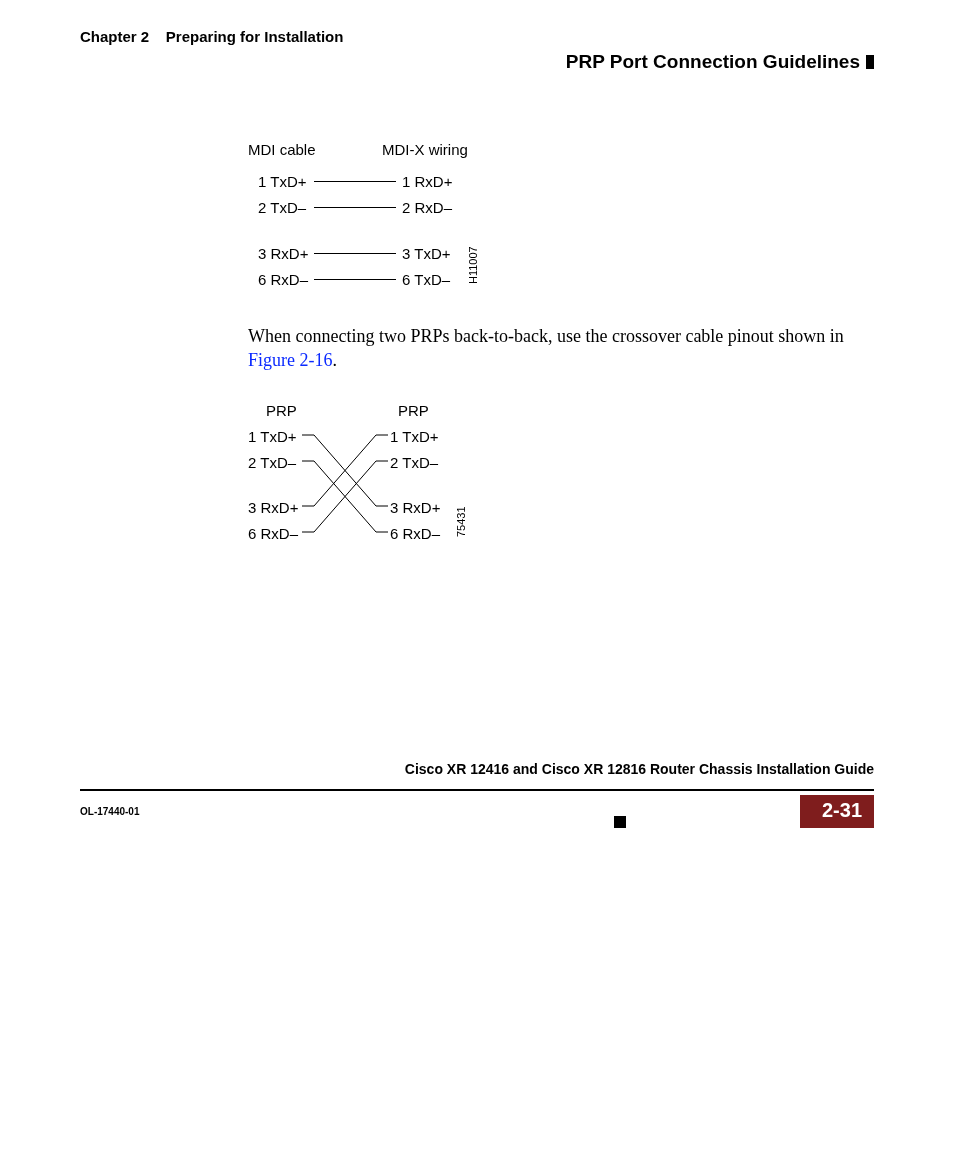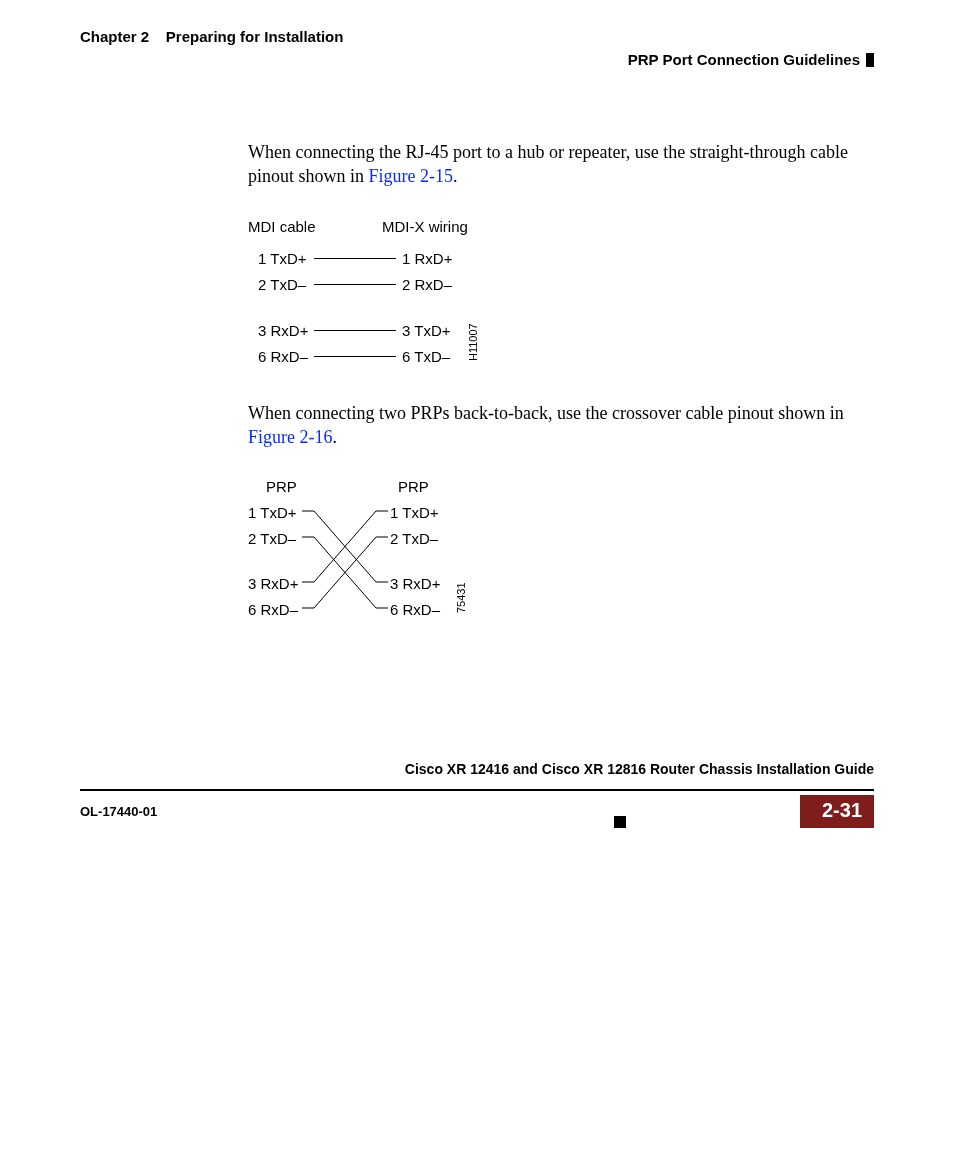--- a/index.html
+++ b/index.html
@@ -26,21 +26,21 @@
     font-family: Arial, Helvetica, sans-serif;
     font-weight: bold;
     font-size: 15px;
   }
   .header-sub {
     display: flex;
     justify-content: flex-end;
     align-items: center;
     font-family: Arial, Helvetica, sans-serif;
     font-weight: bold;
-    font-size: 15px;
+    font-size: 19px;
     margin-top: 6px;
   }
   .header-sub .bar {
     display: inline-block;
     width: 8px;
     height: 14px;
     background: #000;
     margin-left: 6px;
   }
   .content {
@@ -146,21 +146,21 @@
     background: #000;
     margin-bottom: 4px;
   }
   .footer-row {
     display: flex;
     justify-content: space-between;
     align-items: center;
   }
   .footer-doc {
     font-weight: bold;
-    font-size: 13px;
+    font-size: 10px;
   }
   .footer-page {
     background: #7f1d1d;
     color: #fff;
     font-weight: bold;
     font-size: 20px;
     padding: 4px 12px 6px 22px;
   }
   .footer-box {
     position: absolute;
@@ -182,23 +182,20 @@
       <span>Preparing for Installation</span>
     </div>
     <div class="header-sub">
       <span>PRP Port Connection Guidelines</span>
       <span class="bar"></span>
     </div>
   </div>
 
   <div class="content">
 
-    <p class="para">
-      <span>When connecting the RJ-45 port to a hub or repeater, use the straight-through cable pinout shown in </span><span class="xref">Figure 2-15</span><span>.</span>
-    </p>
 
 
     <div class="figure f15">
       <span class="col-head h1">MDI cable</span>
       <span class="col-head h2">MDI-X wiring</span>
       <span class="pin l1">1 TxD+</span>
       <span class="pin l2">2 TxD–</span>
       <span class="pin l3">3 RxD+</span>
       <span class="pin l4">6 RxD–</span>
       <span class="pin r1">1 RxD+</span>

